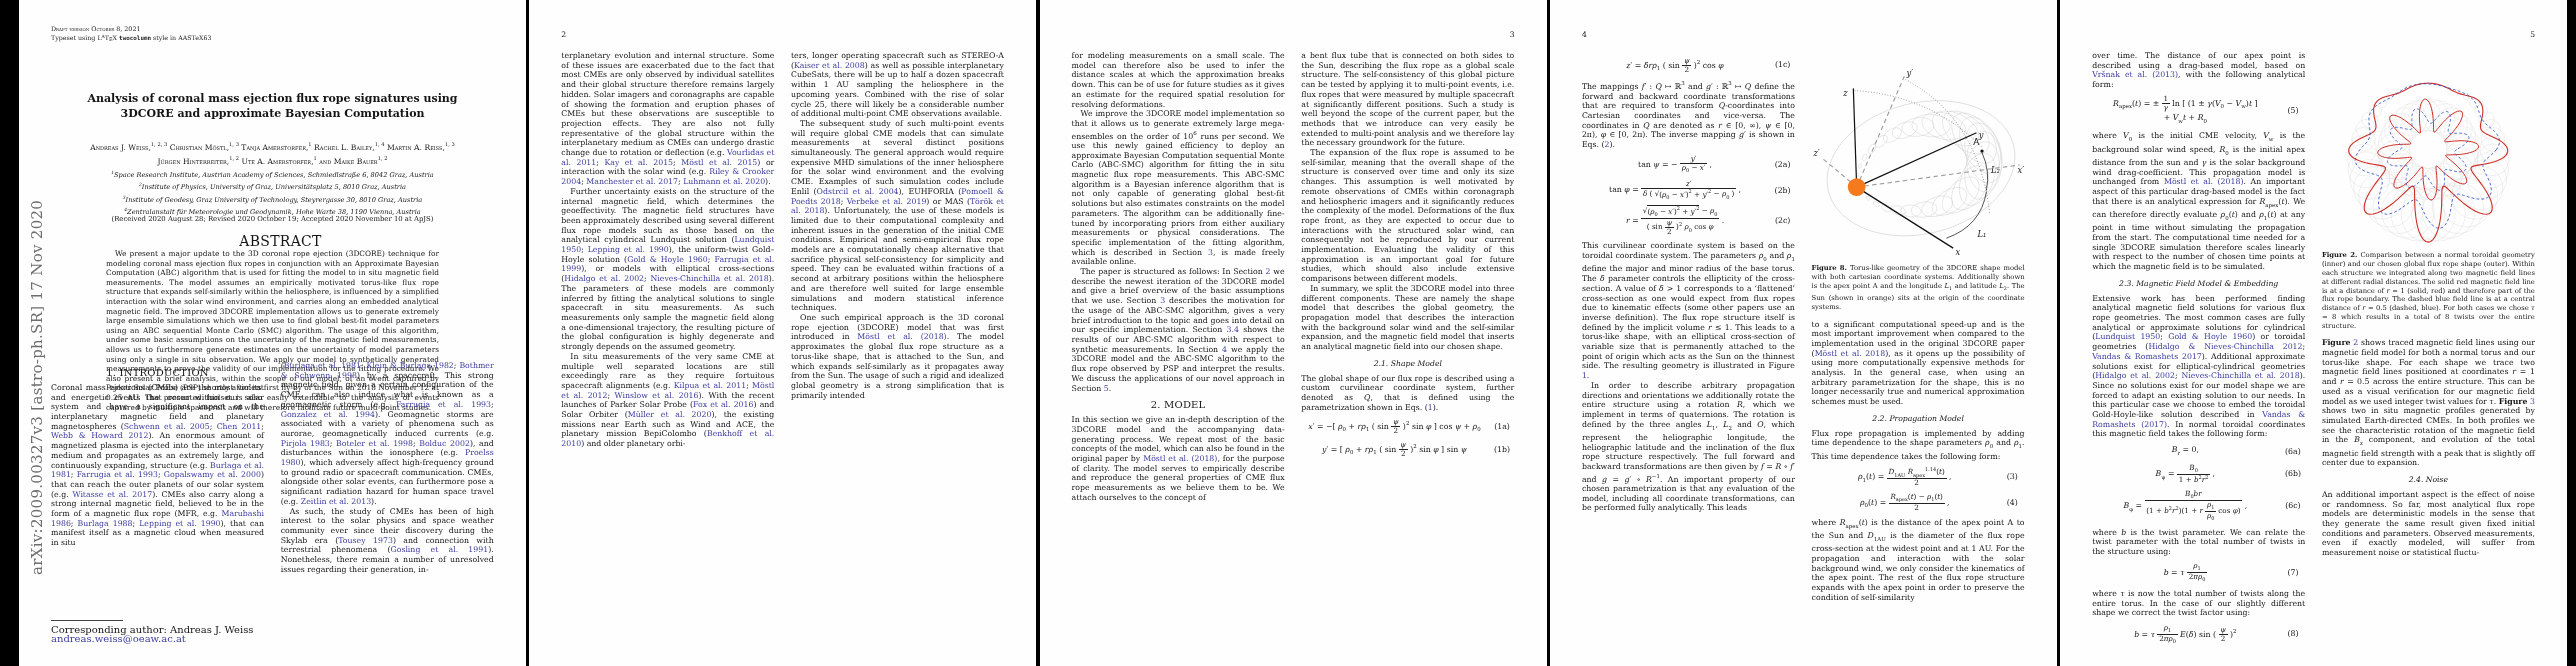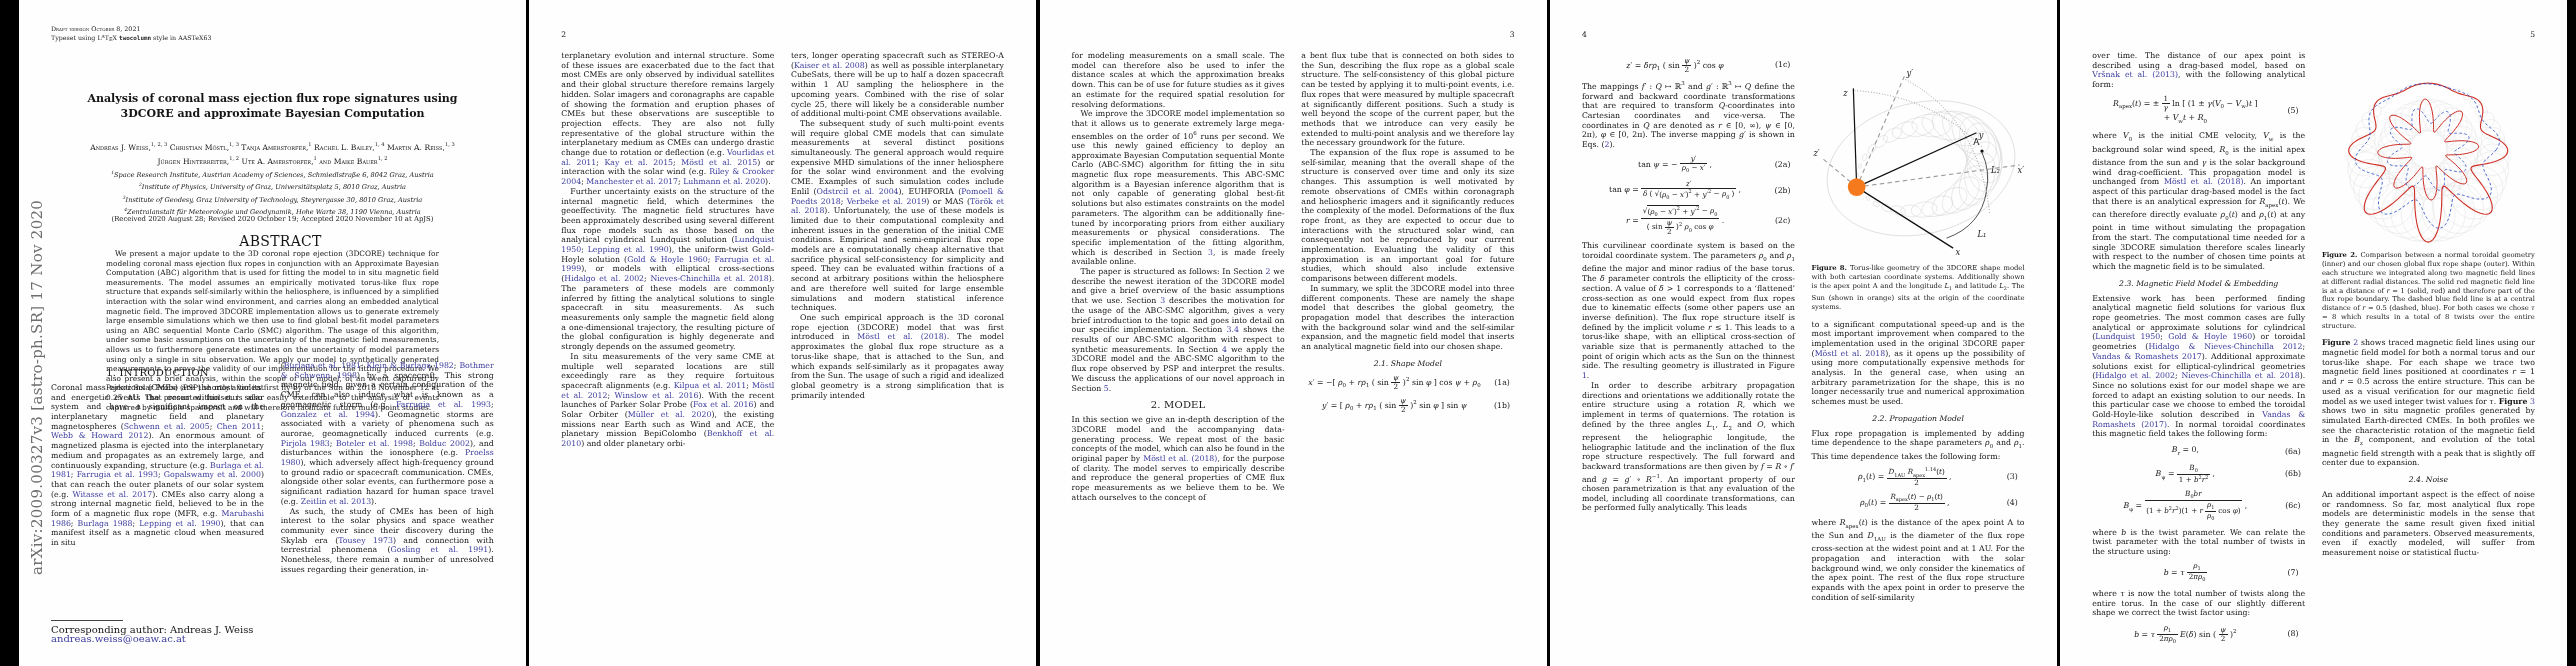--- a/index.html
+++ b/index.html
@@ -114,20 +114,21 @@
           <p class="par">We improve the 3DCORE model implementation so that it allows us to generate extremely large mega-ensembles on the order of 10<sup>6</sup> runs per second. We use this newly gained efficiency to deploy an approximate Bayesian Computation sequential Monte Carlo (ABC-SMC) algorithm for fitting the in situ magnetic flux rope measurements. This ABC-SMC algorithm is a Bayesian inference algorithm that is not only capable of generating global best-fit solutions but also estimates constraints on the model parameters. The algorithm can be additionally fine-tuned by incorporating priors from either auxiliary measurements or physical considerations. The specific implementation of the fitting algorithm, which is described in Section <a class="ln">3</a>, is made freely available online.</p>
           <p class="par">The paper is structured as follows: In Section <a class="ln">2</a> we describe the newest iteration of the 3DCORE model and give a brief overview of the basic assumptions that we use. Section <a class="ln">3</a> describes the motivation for the usage of the ABC-SMC algorithm, gives a very brief introduction to the topic and goes into detail on our specific implementation. Section <a class="ln">3.4</a> shows the results of our ABC-SMC algorithm with respect to synthetic measurements. In Section <a class="ln">4</a> we apply the 3DCORE model and the ABC-SMC algorithm to the flux rope observed by PSP and interpret the results. We discuss the applications of our novel approach in Section <a class="ln">5</a>.</p>
           <div class="sec-head">2. MODEL</div>
           <p class="par ni">In this section we give an in-depth description of the 3DCORE model and the accompanying data-generating process. We repeat most of the basic concepts of the model, which can also be found in the original paper by <a class="ln">Möstl et al. (2018)</a>, for the purpose of clarity. The model serves to empirically describe and reproduce the general properties of CME flux rope measurements as we believe them to be. We attach ourselves to the concept of</p>
         </div>
       <div class="col">
           <p class="par ni">a bent flux tube that is connected on both sides to the Sun, describing the flux rope as a global scale structure. The self-consistency of this global picture can be tested by applying it to multi-point events, i.e. flux ropes that were measured by multiple spacecraft at significantly different positions. Such a study is well beyond the scope of the current paper, but the methods that we introduce can very easily be extended to multi-point analysis and we therefore lay the necessary groundwork for the future.</p>
           <p class="par">The expansion of the flux rope is assumed to be self-similar, meaning that the overall shape of the structure is conserved over time and only its size changes. This assumption is well motivated by remote observations of CMEs within coronagraph and heliospheric imagers and it significantly reduces the complexity of the model. Deformations of the flux rope front, as they are expected to occur due to interactions with the structured solar wind, can consequently not be reproduced by our current implementation. Evaluating the validity of this approximation is an important goal for future studies, which should also include extensive comparisons between different models.</p>
           <p class="par">In summary, we split the 3DCORE model into three different components. These are namely the shape model that describes the global geometry, the propagation model that describes the interaction with the background solar wind and the self-similar expansion, and the magnetic field model that inserts an analytical magnetic field into our chosen shape.</p>
           <div class="subsec-head">2.1. Shape Model</div>
+          <p class="par ni">The global shape of our flux rope is described using a custom curvilinear coordinate system, further denoted as <i>Q</i>, that is defined using the parametrization shown in Eqs. (<a class="ln">1</a>).</p>
           <div class="eq">
             <span class="eq-b"><i>x</i>′ = −[ <i>ρ</i><sub>0</sub> + <i>rρ</i><sub>1</sub> ( sin <span class="frac"><span class="num"><i>ψ</i></span><span class="den">2</span></span> )<sup>2</sup> sin <i>φ</i> ] cos <i>ψ</i> + <i>ρ</i><sub>0</sub></span>
             <span class="eq-n">(1a)</span>
           </div>
           <div class="eq">
             <span class="eq-b"><i>y</i>′ = [ <i>ρ</i><sub>0</sub> + <i>rρ</i><sub>1</sub> ( sin <span class="frac"><span class="num"><i>ψ</i></span><span class="den">2</span></span> )<sup>2</sup> sin <i>φ</i> ] sin <i>ψ</i></span>
             <span class="eq-n">(1b)</span>
           </div>
         </div>
     </div>

